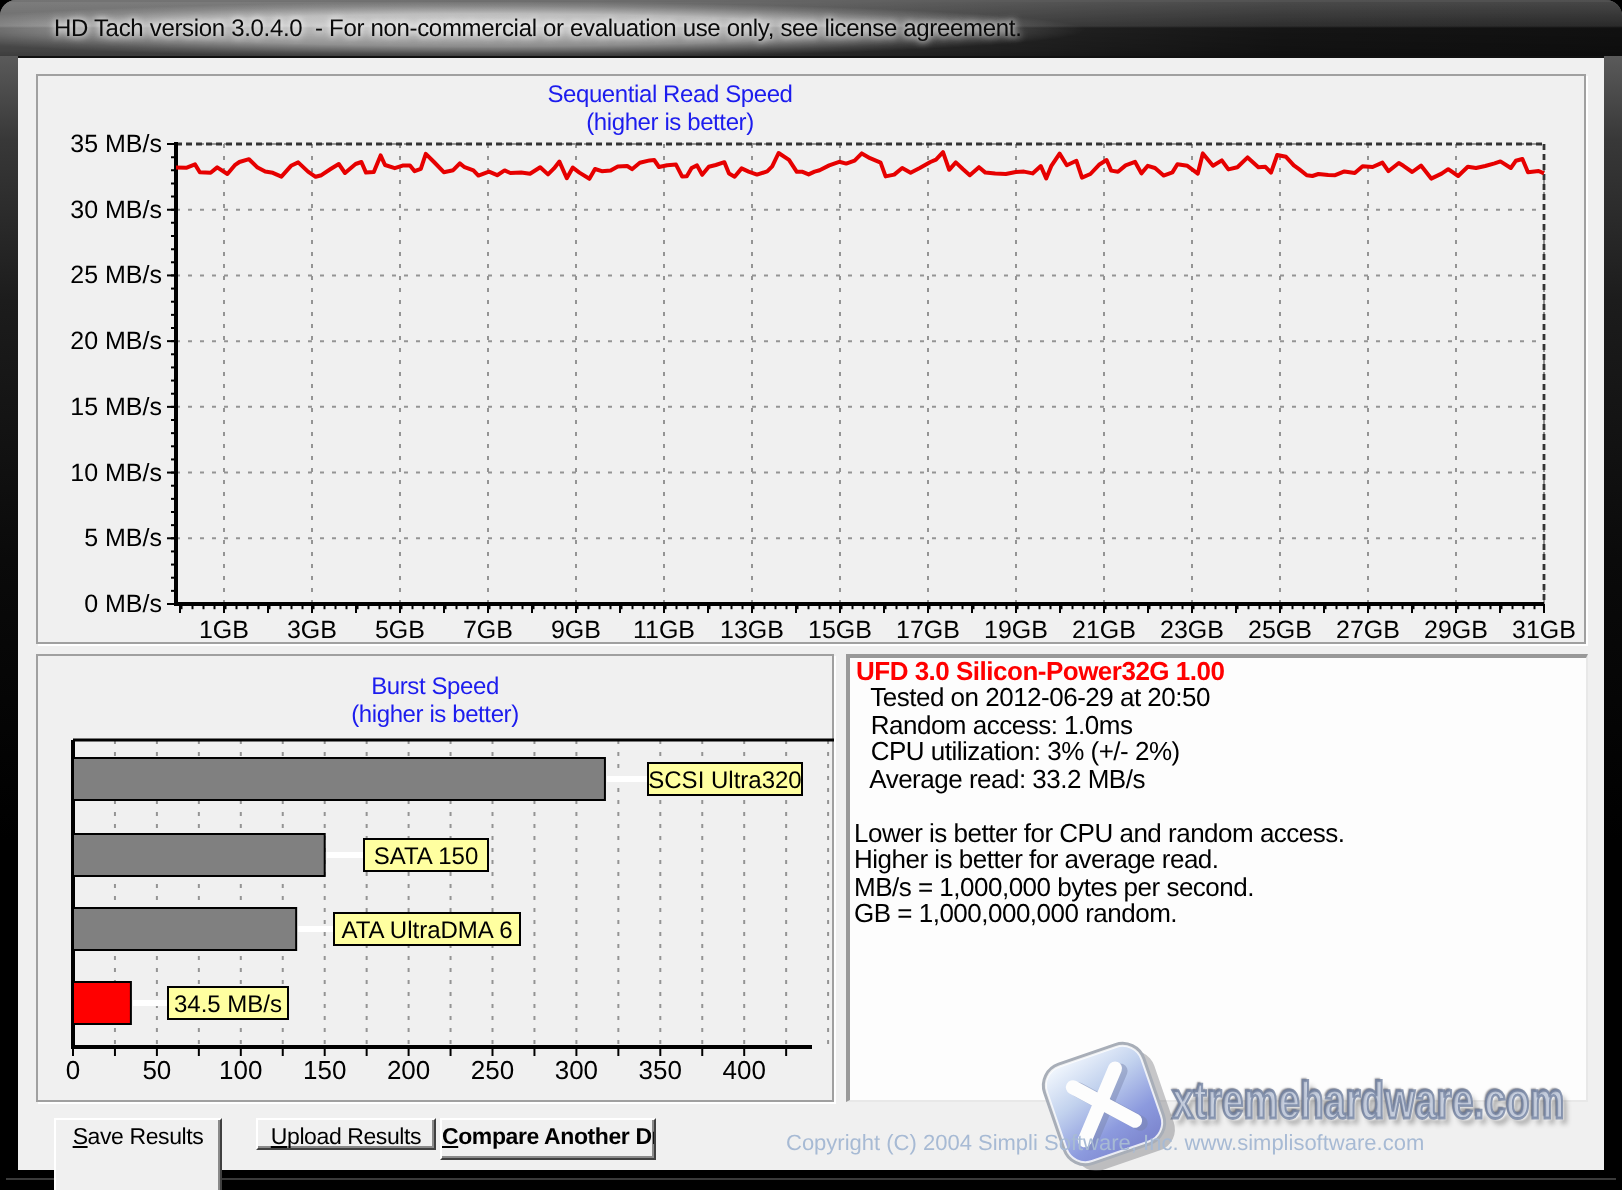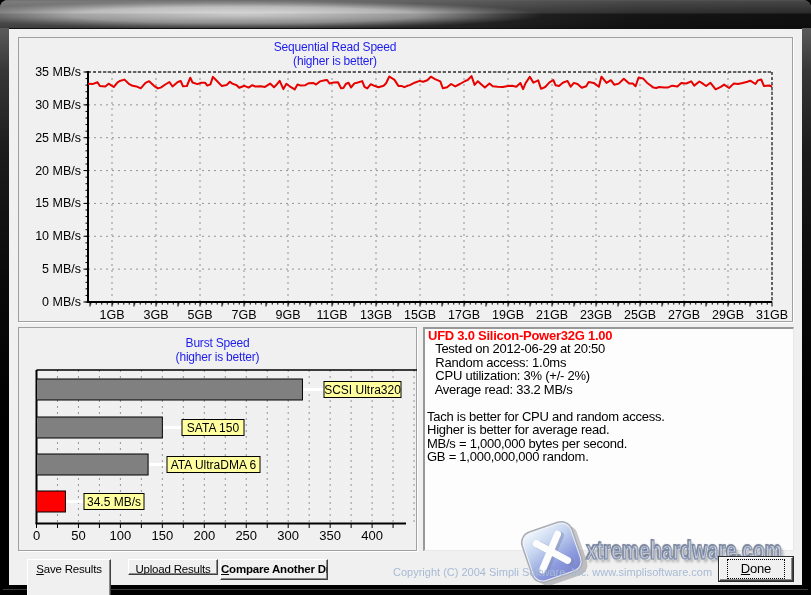--- a/index.html
+++ b/index.html
@@ -40,20 +40,21 @@
             color:rgba(178,192,216,0.60); white-space:nowrap;
             -webkit-text-stroke:1.4px rgba(108,124,156,0.75);
             text-shadow:1px 1px 1px rgba(255,255,255,0.75), -1px -1px 1px rgba(70,70,80,0.6), 3px 3px 3px rgba(60,60,60,0.4); }
 </style>
 </head>
 <body>
 <div class="win">
   <div class="tbarbg"></div>
   <div class="tglow"></div>
   <div class="tgloss"></div>
+  <div class="title">HD Tach version 3.0.4.0&nbsp; - For non-commercial or evaluation use only, see license agreement.</div>
   <div class="client"></div>
   <div style="position:absolute; left:3px; top:589px; width:805px; height:1px; background:#3a3a3a;"></div>
 
   <div class="etch" style="left:18px; top:37px; width:775px; height:285px;"></div>
   <div class="bluetitle" style="left:18px; top:40px; width:634px;">Sequential Read Speed<br>(higher is better)</div>
   <svg id="seq" style="left:18px; top:37px;" width="775" height="285" viewBox="0 0 775 285">
       <line x1="70" y1="35" x2="754" y2="35" stroke="#949494" stroke-width="1" stroke-dasharray="2 4"></line>
       <line x1="65.5" y1="35" x2="70" y2="35" stroke="#000" stroke-width="1"></line>
       <text x="63" y="39" text-anchor="end" font-size="12.5" fill="#000">35 MB/s</text>
       <line x1="70" y1="67.85714285714286" x2="754" y2="67.85714285714286" stroke="#949494" stroke-width="1" stroke-dasharray="2 4"></line>
@@ -377,21 +378,21 @@
       <text x="96" y="179" text-anchor="middle" font-size="12" fill="#000">34.5 MB/s</text>
     </svg>
 
   <div class="sunk" style="left:423px; top:327px; width:371px; height:224px;"></div>
   <div class="infotext"><span style="color:#ff0000;font-weight:bold;">UFD 3.0 Silicon-Power32G 1.00</span>
 <span style="margin-left:4px;"> Tested on 2012-06-29 at 20:50</span>
 <span style="margin-left:4px;"> Random access: 1.0ms</span>
 <span style="margin-left:4px;"> CPU utilization: 3% (+/- 2%)</span>
 <span style="margin-left:4px;"> Average read: 33.2 MB/s</span>
 
-<span style="margin-left:-1px;">Tach is better for CPU and random access.</span>
+<span style="margin-left:-1px;">Lower is better for CPU and random access.</span>
 <span style="margin-left:-1px;">Higher is better for average read.</span>
 <span style="margin-left:-1px;text-align:center;">MB/s = 1,000,000 bytes per second.</span>
 <span style="margin-left:-1px;">GB = 1,000,000,000 random.</span></div>
 
   <div class="wmtext">xtremehardware.com</div>
   <svg style="left:510px; top:510px;" width="88" height="88" viewBox="0 0 88 88">
     <defs>
       <linearGradient id="lg" x1="0.3" y1="0" x2="0.62" y2="1">
         <stop offset="0" stop-color="#eef4fc"></stop>
         <stop offset="0.35" stop-color="#c2d2ee"></stop>
@@ -407,16 +408,13 @@
       <path d="M53 27 L27 56" stroke="rgba(120,130,170,0.45)" stroke-width="7.5" stroke-linecap="round" transform="translate(2 2)"></path>
       <path d="M30 29 L54 55" stroke="#fdfdfd" stroke-width="7" stroke-linecap="round"></path>
       <path d="M53 27 L27 56" stroke="#fdfdfd" stroke-width="7" stroke-linecap="round"></path>
     </g>
   </svg>
 
   <div class="btn" style="left:27px; top:559px; width:84px; height:38px; line-height:19px;"><u>S</u>ave Results</div>
   <div class="btn" style="left:128px; top:559px; width:90px; height:16px; line-height:19px;"><u>U</u>pload Results</div>
   <div class="btn" style="left:220px; top:559px; width:108px; height:21px; line-height:19px;font-weight:bold;"><u>C</u>ompare Another Drive</div>
   <div class="copy">Copyright (C) 2004 Simpli Software, Inc. www.simplisoftware.com</div>
-  <div style="position:absolute; left:718px; top:556px; width:76px; height:26px; background:#f0f0f0; border:1px solid #2a2a2a;">
-    <div class="btn" style="left:0px; top:0px; width:74px; height:24px; line-height:22px; font-size:13px;"><span style="outline:1px dotted #000; padding:1px 13px 2px 13px;"><u>D</u>one</span></div>
-  </div>
 </div>
 
 </body></html>

